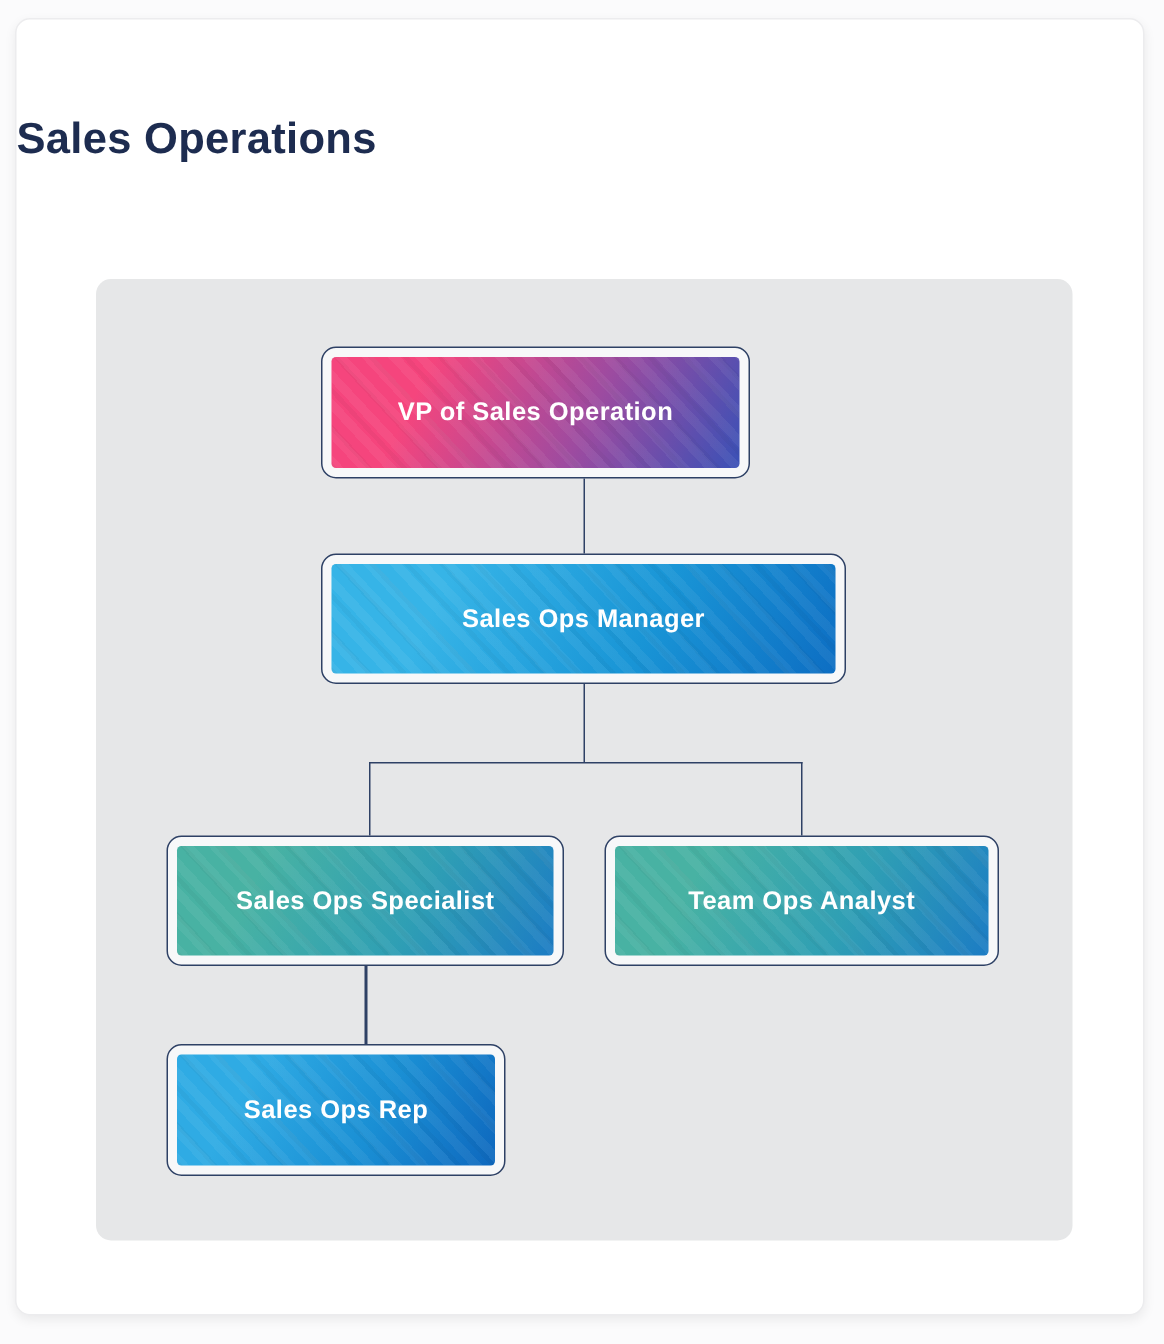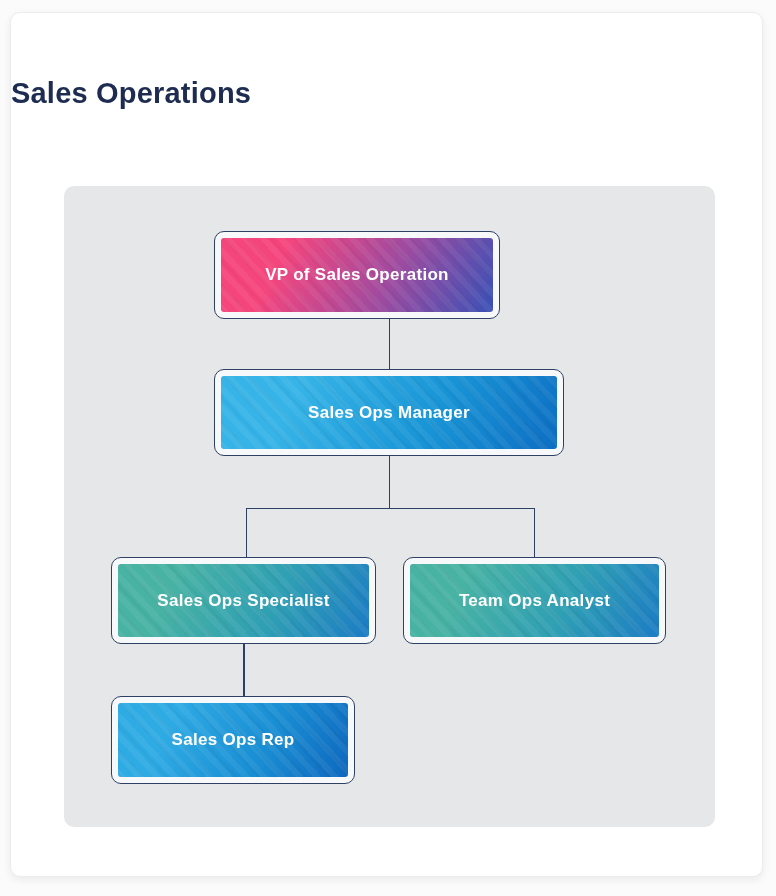--- a/index.html
+++ b/index.html
@@ -78,21 +78,21 @@
     background:var(--connector-color);
   }
   .connector.v{width:1.5px;}
   .connector.h{height:1.5px;}
 
   
   .node-vp        {left:150px;top:45px; width:286px;height:88px;}
   .node-manager   {left:150px;top:183px;width:350px;height:87px;}
   .node-specialist{left:47px; top:371px;width:265px;height:87px;}
   .node-analyst   {left:339px;top:371px;width:263px;height:87px;}
-  .node-rep       {left:47px; top:510px;width:244px;height:88px;}
+  .node-rep       {left:47px; top:510px;width:226px;height:88px;}
 
   
   .conn-vp-manager   {left:324.5px;top:133px;height:50px;}
   .conn-manager-stem {left:324.5px;top:270px;height:52px;}
   .conn-branch       {left:181.5px;top:321.5px;width:289.5px;}
   .conn-left-drop    {left:181.5px;top:322px;height:49px;}
   .conn-right-drop   {left:469.5px;top:322px;height:49px;}
   .conn-spec-rep     {left:179px;  top:458px;height:52px;}
 </style>
 </head>

